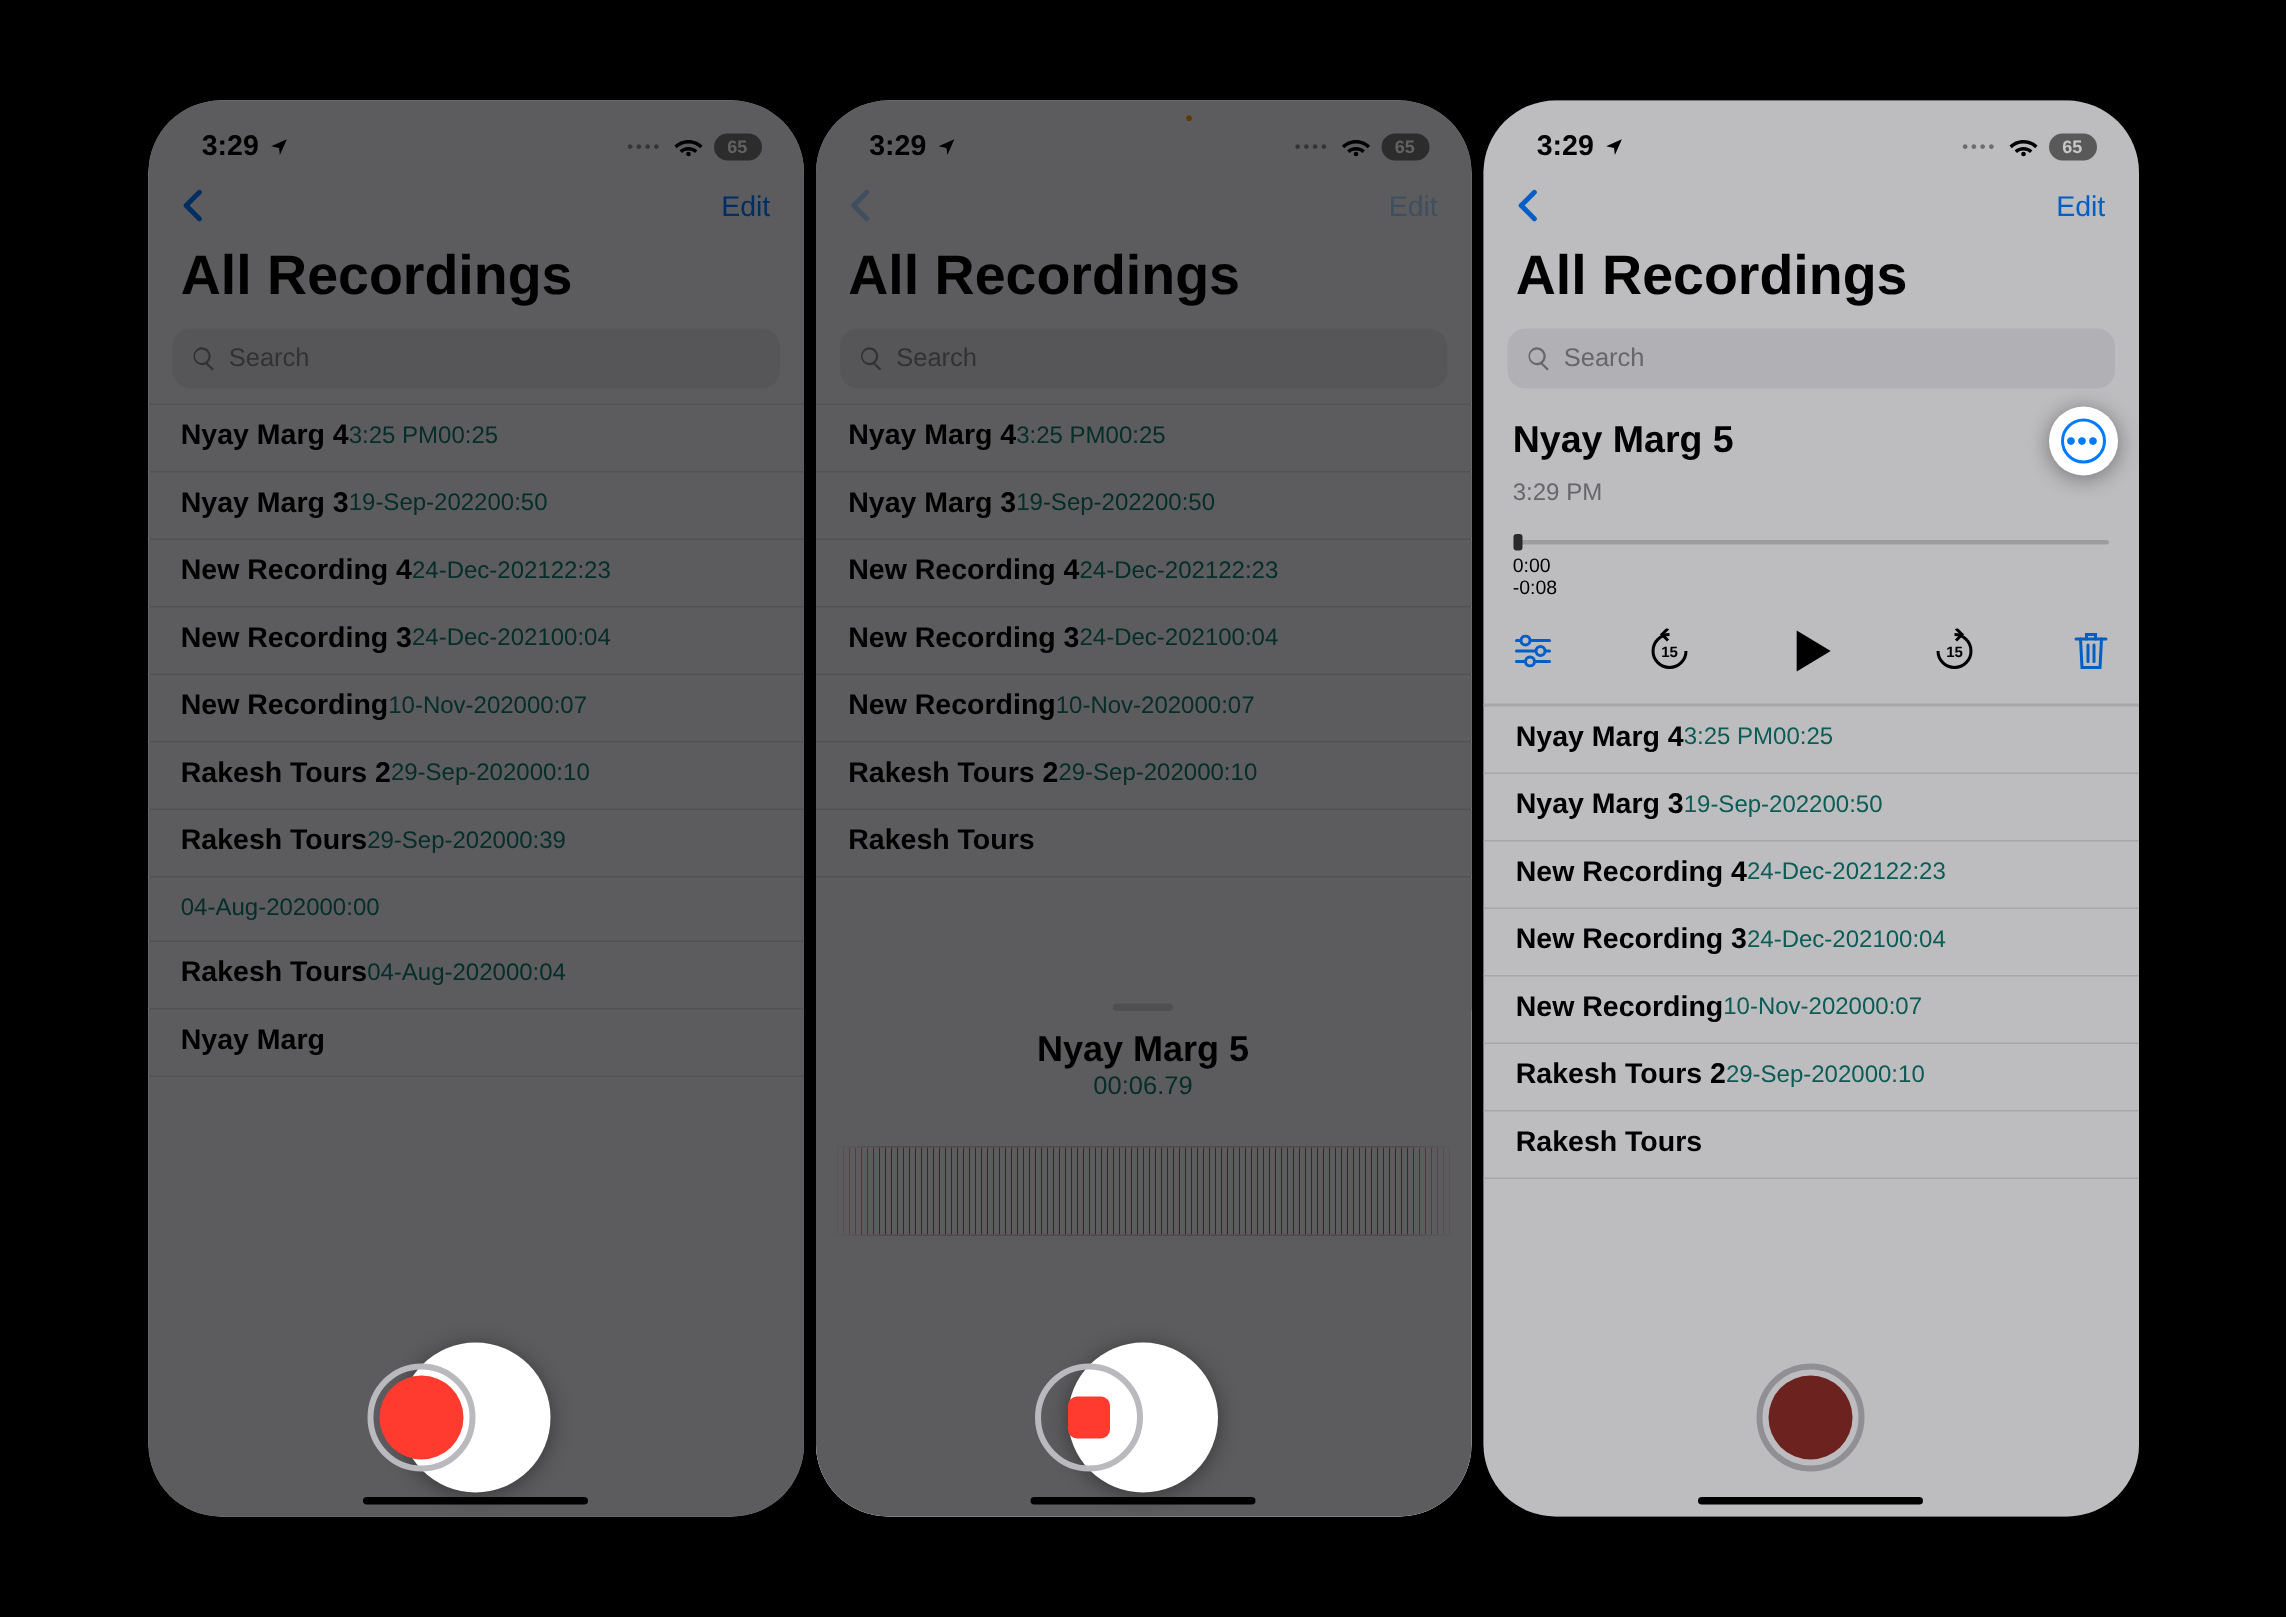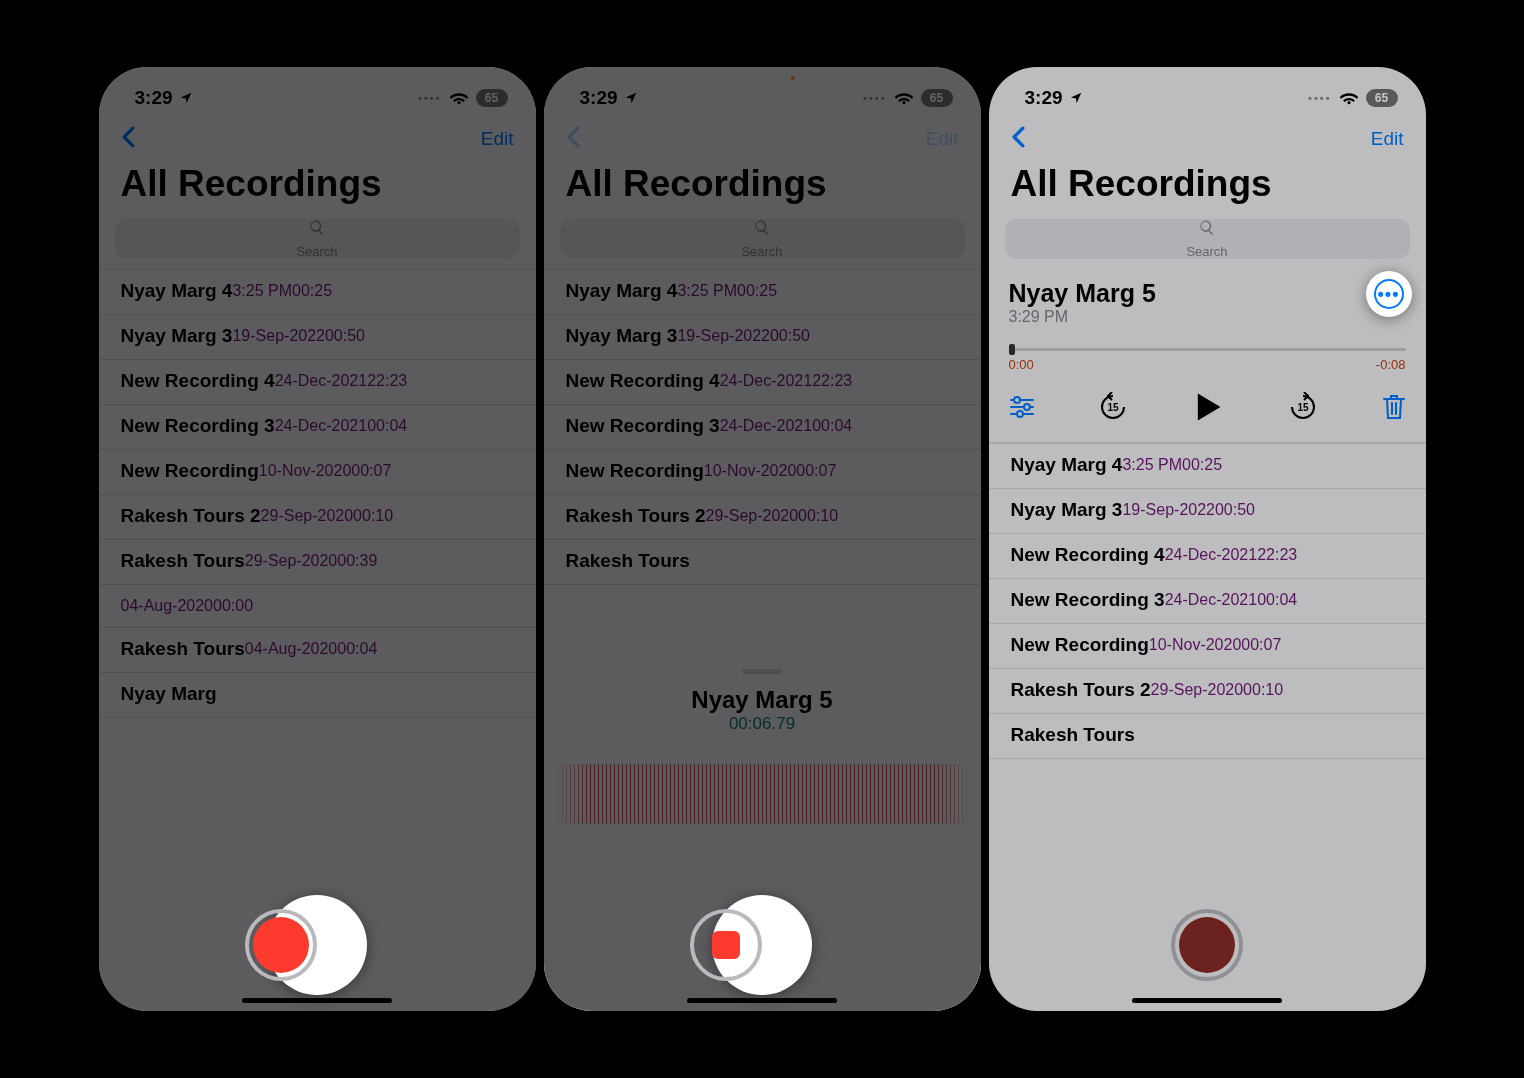--- a/index.html
+++ b/index.html
@@ -22,28 +22,28 @@
 
   
   .navbar { display:flex; justify-content:space-between; align-items:center; padding:6px 22px; height:40px; }
   .back-chev { color:#007aff; }
   .edit-link { color:#007aff; font-size:19px; }
 
   
   .big-title { font-size:37px; font-weight:700; padding:4px 22px 14px; color:#000; }
 
   
-  .searchbox { margin:0 16px 10px; background:#e3e3e8; border-radius:12px; height:40px; display:flex; align-items:center; padding:0 12px; color:#838389; font-size:13px; gap:8px;flex-direction:column; }
+  .searchbox { margin:0 16px 10px; background:#e3e3e8; border-radius:12px; height:40px; display:flex; align-items:center; padding:0 12px; color:#838389; font-size:17px; gap:8px; }
   .searchbox svg { width:18px; height:18px; fill:#838389; }
 
   
   .rec-list { }
   .rec-row  { border-bottom:1px solid #d6d6da; padding:10px 22px 12px; display:flex; }
   .rec-title { font-size:19px; font-weight:600; color:#000; }
-  .rec-sub   { font-size:16px; color:#701a75; display:flex; justify-content:space-between; padding-top:2px;text-align:right;}
+  .rec-sub   { font-size:16px; color:#0f766e; display:flex; justify-content:space-between; padding-top:2px;text-align:right;}
   .rec-row.first-border-top { border-top:1px solid #d6d6da; }
 
   
   .footer { position:absolute; left:0; right:0; bottom:0; height:130px; }
   .rec-btn-outer { position:absolute; left:50%; bottom:30px; transform:translateX(-50%); width:72px; height:72px; border-radius:50%; border:4px solid #b9b9be; display:flex; align-items:center; justify-content:center; }
   .rec-btn-inner-record { width:56px; height:56px; border-radius:50%; background:#ff3b30; }
   .rec-btn-inner-stop   { width:28px; height:28px; border-radius:6px; background:#ff3b30; }
   .rec-btn-inner-record.muted { background:#8b2c27; }
   .home-ind { position:absolute; left:50%; bottom:8px; transform:translateX(-50%); width:150px; height:5px; border-radius:3px; background:#000; }
 
@@ -60,25 +60,25 @@
   .waveform { margin:30px 10px 0; height:60px; background:
       repeating-linear-gradient(90deg,#c84b4d 0 1px,transparent 1px 4px);
       border-top:1px solid #c9c9ce; border-bottom:1px solid #c9c9ce;
       mask:linear-gradient(90deg,transparent,#000 8%,#000 92%,transparent);
   }
 
   
   .player { padding:10px 20px 18px; border-bottom:1px solid #d6d6da; }
   .player .line1 { display:flex; justify-content:space-between; align-items:flex-start; }
   .player-title { font-size:25px; font-weight:700; }
-  .player-sub   { font-size:16px; color:#838389; margin-top:0; }
+  .player-sub   { font-size:16px; color:#838389; margin-top:12px; }
   .more-circle  { width:30px; height:30px; border:2px solid #007aff; border-radius:50%; display:flex; align-items:center; justify-content:center; color:#007aff; font-weight:800; font-size:18px; letter-spacing:1px; }
   .scrubber { margin-top:22px; height:3px; background:#c9c9ce; border-radius:2px; position:relative; }
   .scrubber .knob { position:absolute; left:0; top:-4px; width:6px; height:11px; background:#353538; border-radius:2px; }
-  .scrub-labels { display:flex; justify-content:space-between; font-size:13px; color:#c2410c; margin-top:6px; }
+  .scrub-labels { display:flex; justify-content:space-between; font-size:13px; color:#000000; margin-top:6px;flex-direction:column; }
   .controls { display:flex; justify-content:space-between; align-items:center; margin-top:18px; }
   .ctl { color:#007aff; }
   .ctl.black { color:#000; }
   .ctl svg { display:block; }
 
 </style>
 </head>
 <body>
 
 <div class="tutorial">

